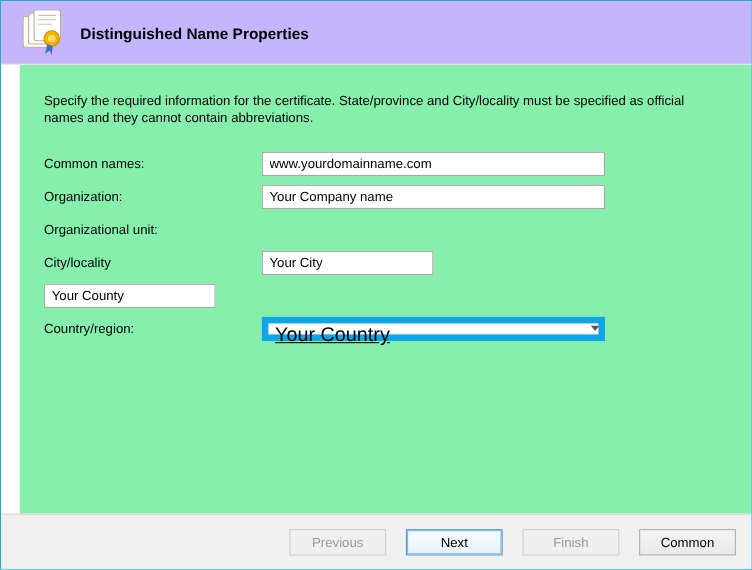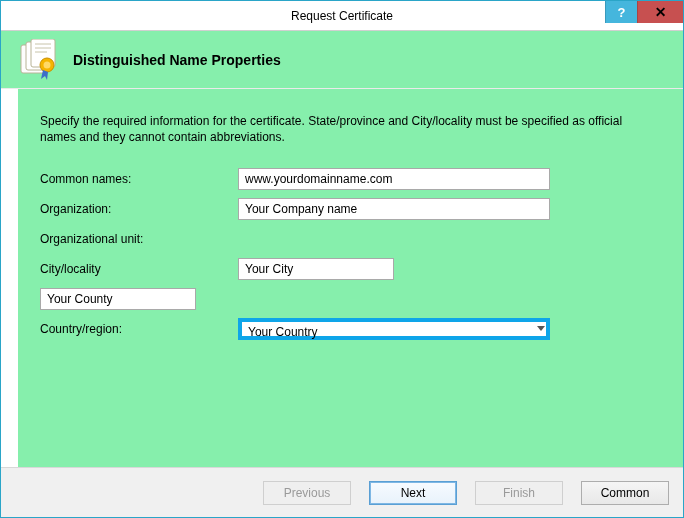--- a/index.html
+++ b/index.html
@@ -59,21 +59,21 @@
   }
   .tb-close {
     background: #c75050;
     color: #000;
     font-size: 14px;
     width: 46px;
   }
   
   .header {
     height: 58px;
-    background: #86efac;
+    background: #c4b5fd;
     display: flex;
     align-items: center;
     padding: 0 16px;
     border-bottom: 1px solid #d8d8d8;
     position: relative;
   }
   .header::after {
     content: "";
     position: absolute;
     left: 0; right: 0; bottom: -1px;
@@ -130,26 +130,27 @@
   .w-med  { width: 110px; }
   .w-city { width: 156px; }
   .select-wrap {
     position: relative;
     width: 312px;
     height: 22px;
   }
   .select-wrap .sel-display {
     width: 100%;
     height: 22px;
-    border: 4px solid #0ea5e9;
-    background: #fff;
-    font-size: 12px;
+    border: 6px solid #0ea5e9;
+    background: #fff;
+    font-size: 18px;
     padding: 0 22px 0 6px;
     line-height: 20px;
     cursor: default;
+    text-decoration: underline;
   }
   .select-wrap .sel-arrow {
     position: absolute;
     right: 5px;
     top: 50%;
     transform: translateY(-50%);
     pointer-events: none;
   }
   
   .footer {
@@ -183,27 +184,20 @@
     border: 1px solid #5a9fd4;
     box-shadow: 0 0 0 1px #7eb7e4 inset;
     background: linear-gradient(#f7fbff, #e8f2fb);
   }
 </style>
 </head>
 <body>
 
 <div class="window">
 
-  <div class="titlebar">
-    <div class="title">Request Certificate</div>
-    <div class="controls">
-      <div class="tb-btn tb-help">?</div>
-      <div class="tb-btn tb-close">✕</div>
-    </div>
-  </div>
 
   <div class="header">
     <div class="icon">
       <svg viewBox="0 0 42 42" width="42" height="42">
         <rect x="4" y="6" width="24" height="28" rx="2" fill="#fdfdfd" stroke="#b8b396" stroke-width="1"></rect>
         <rect x="9" y="3" width="24" height="28" rx="2" fill="#ffffff" stroke="#b8b396" stroke-width="1"></rect>
         <rect x="14" y="0" width="24" height="28" rx="2" fill="#ffffff" stroke="#b8b396" stroke-width="1"></rect>
         <line x1="18" y1="5" x2="34" y2="5" stroke="#c8c4aa" stroke-width="1"></line>
         <line x1="18" y1="9" x2="34" y2="9" stroke="#c8c4aa" stroke-width="1"></line>
         <line x1="18" y1="13" x2="30" y2="13" stroke="#c8c4aa" stroke-width="1"></line>

